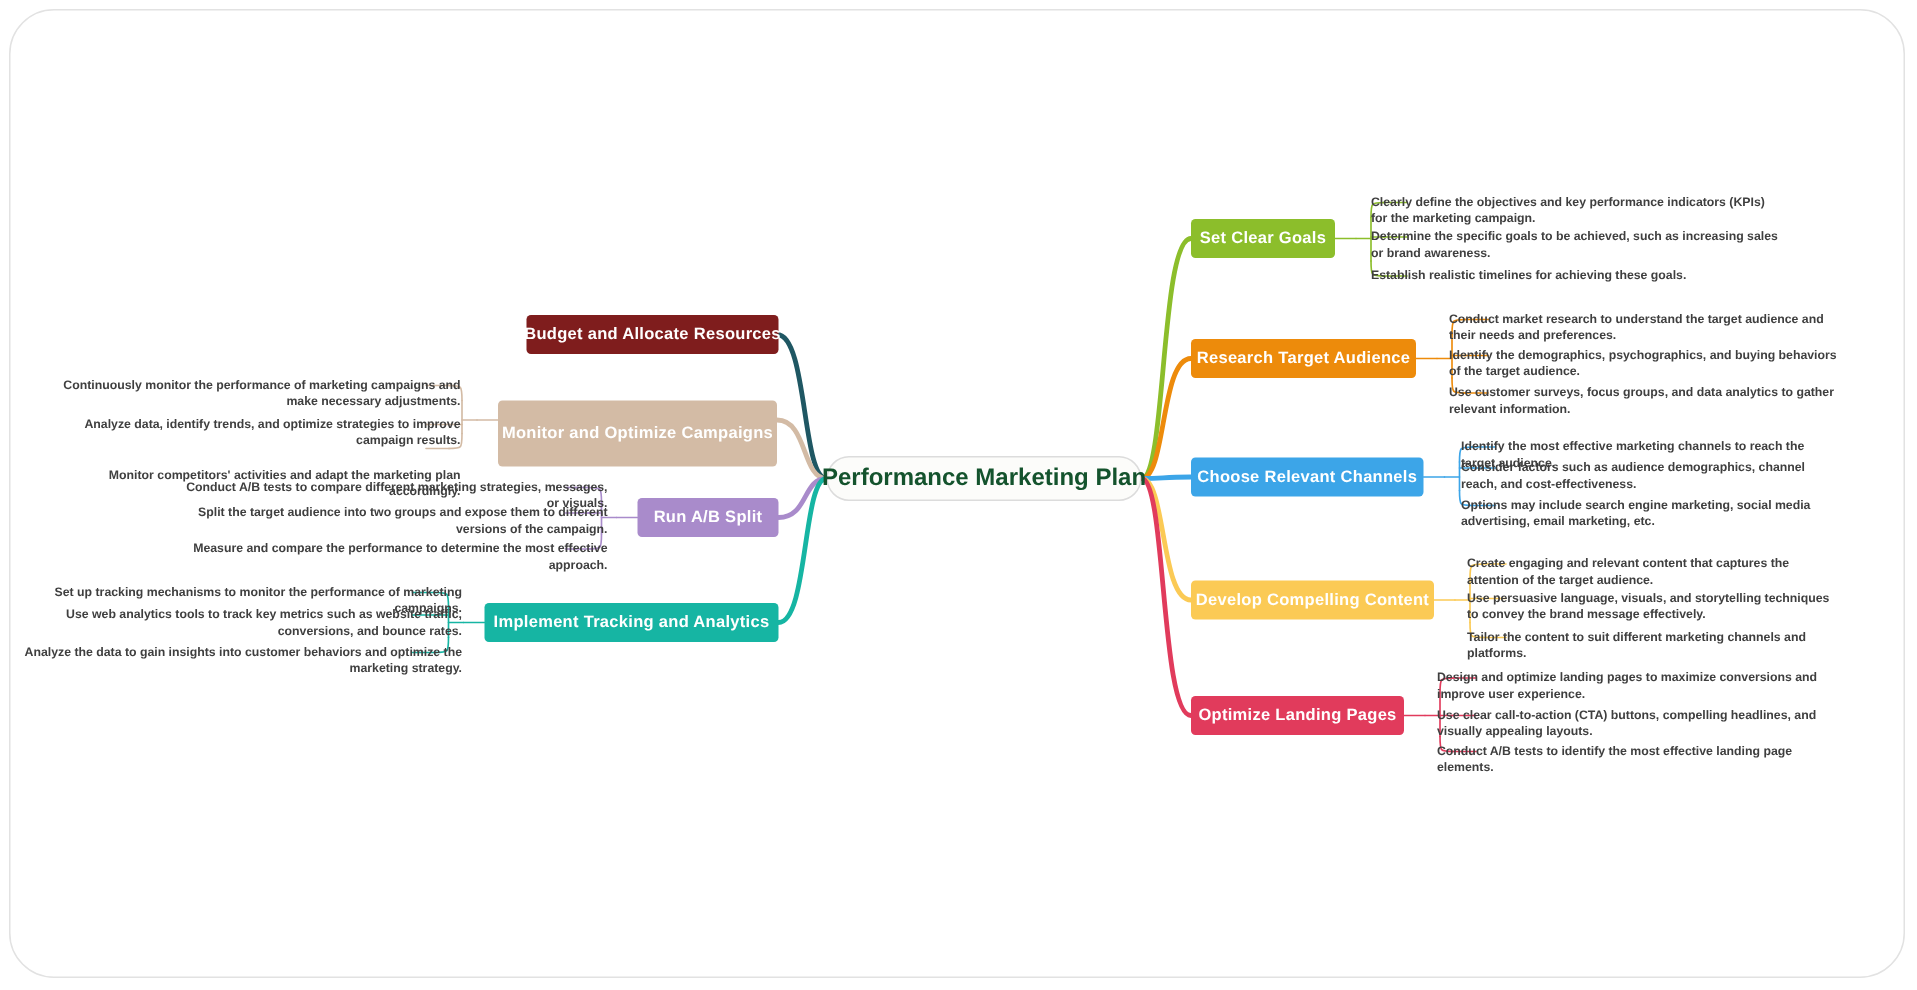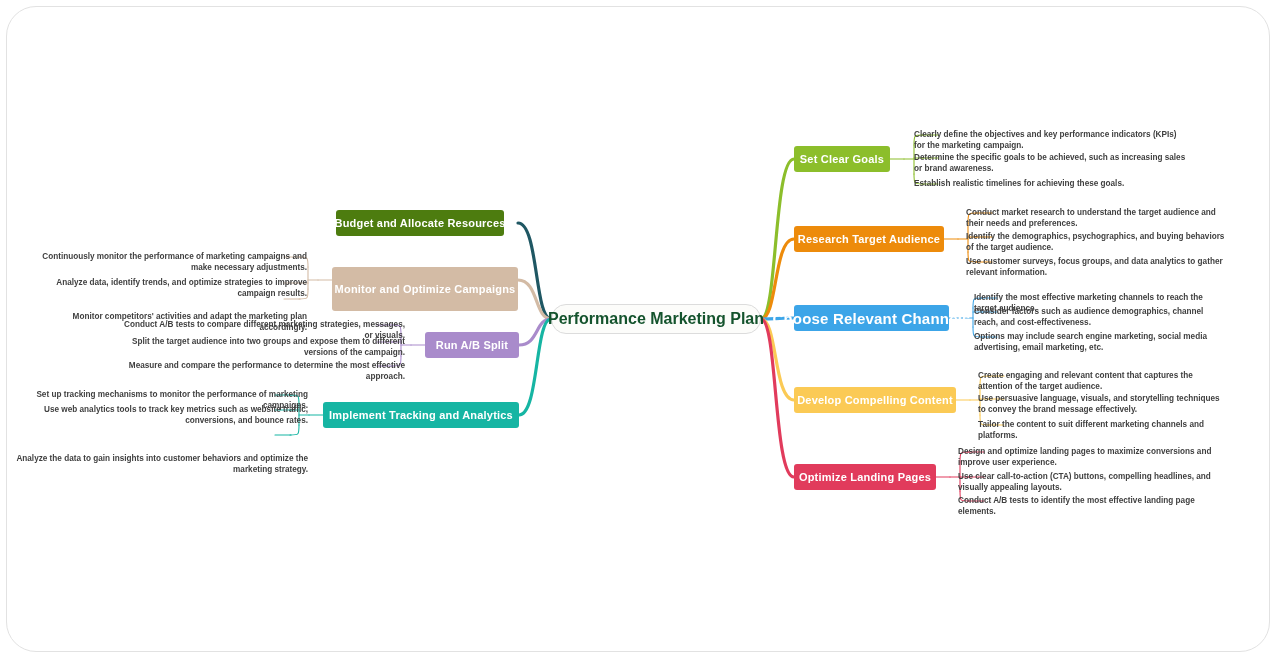--- a/index.html
+++ b/index.html
@@ -124,53 +124,53 @@
       </div>
       <div class="leaf r" style="left: 907px; top: 122px; width: 275px;">Clearly define the objectives and key performance indicators (KPIs) for the marketing campaign.</div>
       <div class="leaf r" style="left: 907px; top: 145px; width: 275px;">Determine the specific goals to be achieved, such as increasing sales or brand awareness.</div>
       <div class="leaf r" style="left: 907px; top: 171px; width: 275px;">Establish realistic timelines for achieving these goals.</div>
       <div class="node" style="left: 787px; top: 219px; width: 150px; height: 26px; background: rgb(237, 139, 11); font-size: 11px;">
         <span>Research Target Audience</span>
       </div>
       <div class="leaf r" style="left: 959px; top: 200px; width: 262px;">Conduct market research to understand the target audience and their needs and preferences.</div>
       <div class="leaf r" style="left: 959px; top: 224px; width: 262px;">Identify the demographics, psychographics, and buying behaviors of the target audience.</div>
       <div class="leaf r" style="left: 959px; top: 249px; width: 262px;">Use customer surveys, focus groups, and data analytics to gather relevant information.</div>
-      <div class="node" style="left: 787px; top: 298px; width: 155px; height: 26px; background: rgb(60, 165, 232); font-size: 15px;">
+      <div class="node" style="left: 787px; top: 298px; width: 155px; height: 26px; background: rgb(60, 165, 232); font-size: 11px;">
         <span>Choose Relevant Channels</span>
       </div>
       <div class="leaf r" style="left: 967px; top: 285px; width: 252px;">Identify the most effective marketing channels to reach the target audience.</div>
       <div class="leaf r" style="left: 967px; top: 299px; width: 252px;">Consider factors such as audience demographics, channel reach, and cost-effectiveness.</div>
       <div class="leaf r" style="left: 967px; top: 324px; width: 252px;">Options may include search engine marketing, social media advertising, email marketing, etc.</div>
       <div class="node" style="left: 787px; top: 380px; width: 162px; height: 26px; background: rgb(251, 202, 85); font-size: 11px;">
         <span>Develop Compelling Content</span>
       </div>
       <div class="leaf r" style="left: 971px; top: 363px; width: 250px;">Create engaging and relevant content that captures the attention of the target audience.</div>
       <div class="leaf r" style="left: 971px; top: 386px; width: 250px;">Use persuasive language, visuals, and storytelling techniques to convey the brand message effectively.</div>
       <div class="leaf r" style="left: 971px; top: 412px; width: 250px;">Tailor the content to suit different marketing channels and platforms.</div>
       <div class="node" style="left: 787px; top: 457px; width: 142px; height: 26px; background: rgb(225, 59, 92); font-size: 11px;">
         <span>Optimize Landing Pages</span>
       </div>
       <div class="leaf r" style="left: 951px; top: 439px; width: 265px;">Design and optimize landing pages to maximize conversions and improve user experience.</div>
       <div class="leaf r" style="left: 951px; top: 464px; width: 265px;">Use clear call-to-action (CTA) buttons, compelling headlines, and visually appealing layouts.</div>
       <div class="leaf r" style="left: 951px; top: 488px; width: 265px;">Conduct A/B tests to identify the most effective landing page elements.</div>
-      <div class="node" style="left: 329px; top: 203px; width: 168px; height: 26px; background: #4d7c0f; font-size: 11px;">
+      <div class="node" style="left: 344px; top: 203px; width: 168px; height: 26px; background: #7f1d1d; font-size: 11px;">
         <span>Budget and Allocate Resources</span>
       </div>
       <div class="node" style="left: 325px; top: 260px; width: 186px; height: 44px; background: rgb(211, 187, 165); font-size: 11px;">
         <span>Monitor and Optimize Campaigns</span>
       </div>
       <div class="leaf l" style="left: 22px; top: 244px; width: 278px;">Continuously monitor the performance of marketing campaigns and make necessary adjustments.</div>
       <div class="leaf l" style="left: 22px; top: 270px; width: 278px;">Analyze data, identify trends, and optimize strategies to improve campaign results.</div>
       <div class="leaf l" style="left: 22px; top: 276px; width: 278px; margin-top: 28px;">Monitor competitors' activities and adapt the marketing plan accordingly.</div>
       <div class="node" style="left: 418px; top: 325px; width: 94px; height: 26px; background: rgb(169, 139, 203); font-size: 11px;">
         <span>Run A/B Split</span>
       </div>
       <div class="leaf l" style="left: 114px; top: 312px; width: 284px;">Conduct A/B tests to compare different marketing strategies, messages, or visuals.</div>
       <div class="leaf l" style="left: 114px; top: 329px; width: 284px;">Split the target audience into two groups and expose them to different versions of the campaign.</div>
       <div class="leaf l" style="left: 114px; top: 353px; width: 284px;">Measure and compare the performance to determine the most effective approach.</div>
       <div class="node" style="left: 316px; top: 395px; width: 196px; height: 26px; background: rgb(22, 181, 163); font-size: 11px;">
         <span>Implement Tracking and Analytics</span>
       </div>
       <div class="leaf l" style="left: 7px; top: 382px; width: 294px;">Set up tracking mechanisms to monitor the performance of marketing campaigns.</div>
       <div class="leaf l" style="left: 7px; top: 397px; width: 294px;">Use web analytics tools to track key metrics such as website traffic, conversions, and bounce rates.</div>
-      <div class="leaf l" style="left: 7px; top: 422px; width: 294px; margin-top: 24px;">Analyze the data to gain insights into customer behaviors and optimize the marketing strategy.</div>
+      <div class="leaf l" style="left: 7px; top: 422px; width: 294px;">Analyze the data to gain insights into customer behaviors and optimize the marketing strategy.</div>
     </div>
 </div>
 
 </body></html>

